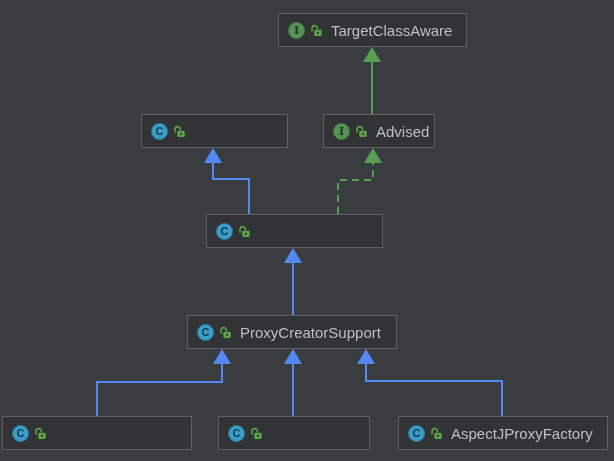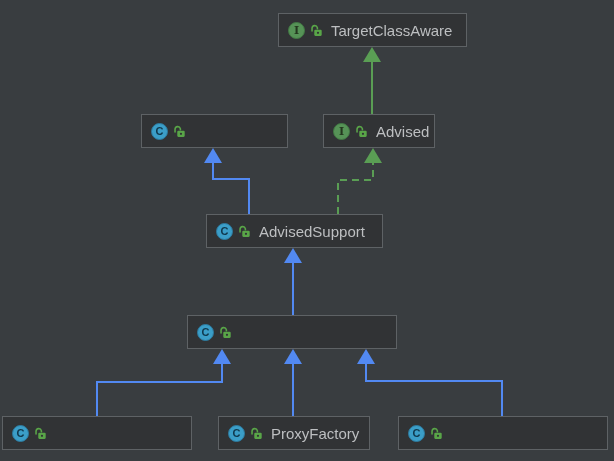--- a/index.html
+++ b/index.html
@@ -118,49 +118,49 @@
         </svg>
         <span class="node-label">Advised</span>
       </div>
       <div class="node" style="left: 206px; top: 214px; width: 177px; height: 34px;">
         <span class="kind-icon kind-class">C</span>
         <svg class="lock-icon" width="13" height="13" viewBox="0 0 14 14">
           <path d="M2.2 7.5 V4.4 A2.9 2.9 0 0 1 7.9 3.9 L8 5.2" fill="none" stroke="#59a548" stroke-width="1.7" stroke-linecap="round"></path>
           <rect x="4.6" y="6.2" width="8" height="6.6" rx="1.2" fill="#59a548"></rect>
           <circle cx="8.6" cy="9.5" r="1.2" fill="#313335"></circle>
         </svg>
-        <span class="node-label">AdvisedSupport</span>
       </div>
       <div class="node" style="left: 187px; top: 315px; width: 210px; height: 34px;">
         <span class="kind-icon kind-class">C</span>
         <svg class="lock-icon" width="13" height="13" viewBox="0 0 14 14">
           <path d="M2.2 7.5 V4.4 A2.9 2.9 0 0 1 7.9 3.9 L8 5.2" fill="none" stroke="#59a548" stroke-width="1.7" stroke-linecap="round"></path>
           <rect x="4.6" y="6.2" width="8" height="6.6" rx="1.2" fill="#59a548"></rect>
           <circle cx="8.6" cy="9.5" r="1.2" fill="#313335"></circle>
         </svg>
+        <span class="node-label">ProxyCreatorSupport</span>
       </div>
       <div class="node" style="left: 2px; top: 416px; width: 190px; height: 34px;">
         <span class="kind-icon kind-class">C</span>
         <svg class="lock-icon" width="13" height="13" viewBox="0 0 14 14">
           <path d="M2.2 7.5 V4.4 A2.9 2.9 0 0 1 7.9 3.9 L8 5.2" fill="none" stroke="#59a548" stroke-width="1.7" stroke-linecap="round"></path>
           <rect x="4.6" y="6.2" width="8" height="6.6" rx="1.2" fill="#59a548"></rect>
           <circle cx="8.6" cy="9.5" r="1.2" fill="#313335"></circle>
         </svg>
       </div>
       <div class="node" style="left: 218px; top: 416px; width: 152px; height: 34px;">
         <span class="kind-icon kind-class">C</span>
         <svg class="lock-icon" width="13" height="13" viewBox="0 0 14 14">
           <path d="M2.2 7.5 V4.4 A2.9 2.9 0 0 1 7.9 3.9 L8 5.2" fill="none" stroke="#59a548" stroke-width="1.7" stroke-linecap="round"></path>
           <rect x="4.6" y="6.2" width="8" height="6.6" rx="1.2" fill="#59a548"></rect>
           <circle cx="8.6" cy="9.5" r="1.2" fill="#313335"></circle>
         </svg>
-        <span class="node-label">ProxyFactory</span>
       </div>
       <div class="node" style="left: 398px; top: 416px; width: 210px; height: 34px;">
         <span class="kind-icon kind-class">C</span>
         <svg class="lock-icon" width="13" height="13" viewBox="0 0 14 14">
           <path d="M2.2 7.5 V4.4 A2.9 2.9 0 0 1 7.9 3.9 L8 5.2" fill="none" stroke="#59a548" stroke-width="1.7" stroke-linecap="round"></path>
           <rect x="4.6" y="6.2" width="8" height="6.6" rx="1.2" fill="#59a548"></rect>
           <circle cx="8.6" cy="9.5" r="1.2" fill="#313335"></circle>
         </svg>
+        <span class="node-label">AspectJProxyFactory</span>
       </div>
     </div>
 </div>
 
 </body></html>

